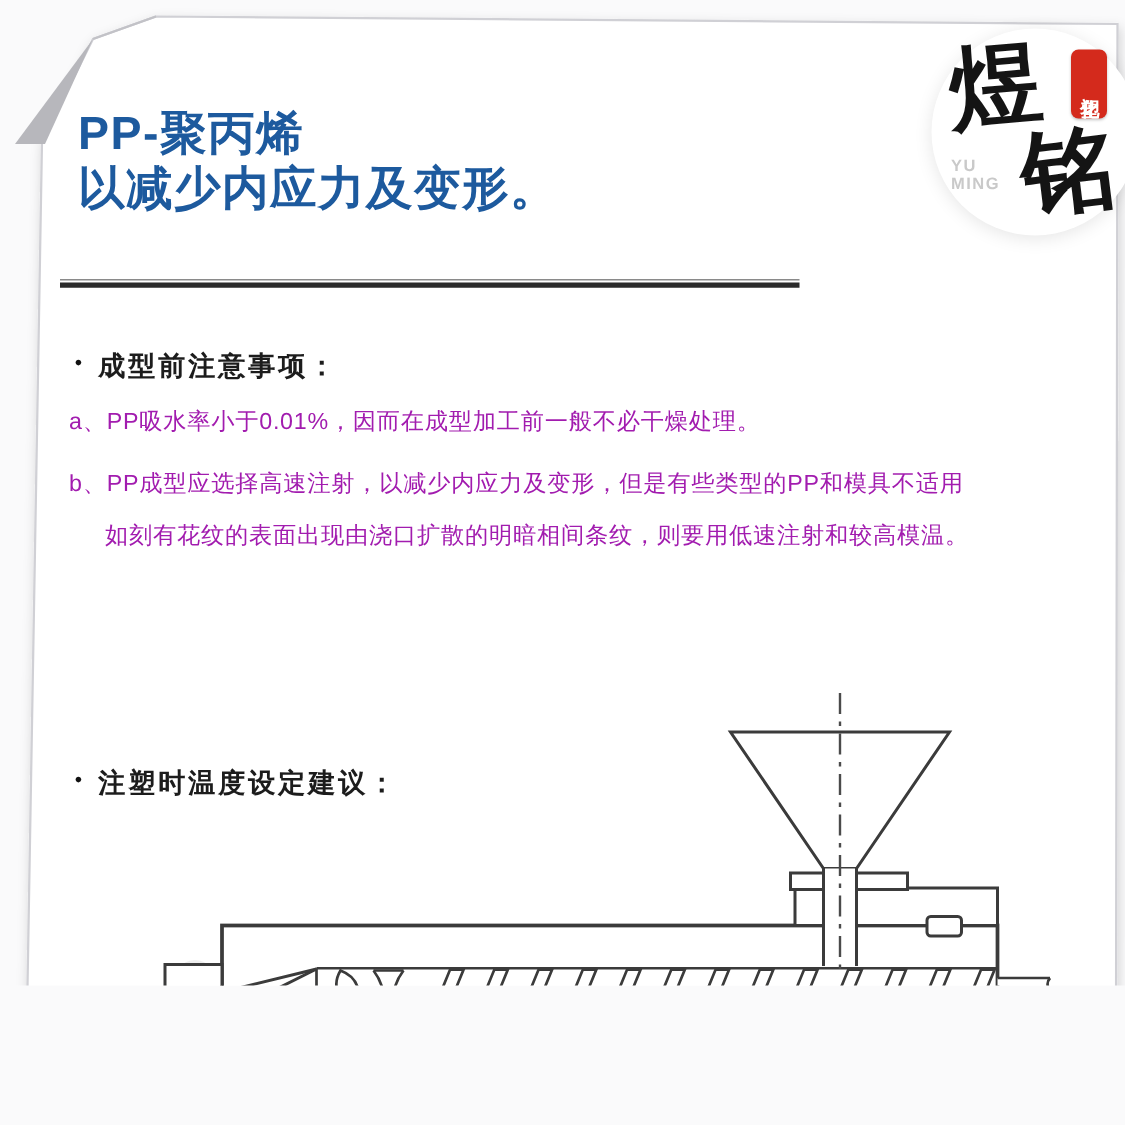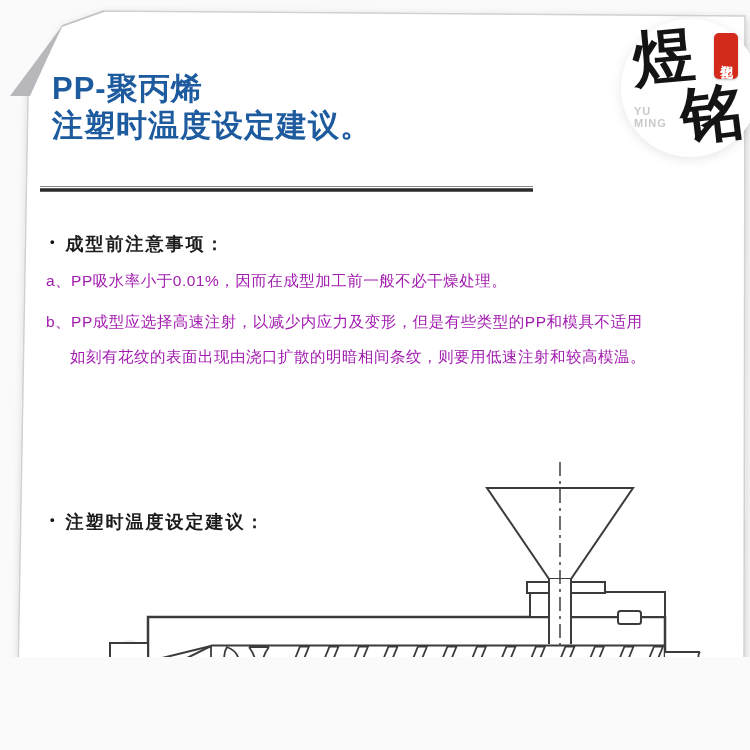--- a/index.html
+++ b/index.html
@@ -124,21 +124,21 @@
 
       <g stroke="#4a4a4a" stroke-width="1.6" stroke-dasharray="14 5 3 5">
         <line x1="30" y1="670" x2="733" y2="670"></line>
         <line x1="560" y1="462" x2="560" y2="649"></line>
       </g>
     </g>
   </svg>
 
   <div class="txt title">
     <div>PP-聚丙烯</div>
-    <div>注塑时温度设定建议。</div>
+    <div>以减少内应力及变形。</div>
   </div>
 
   <div class="txt sec-heading" style="left:50px;top:232px;">
     <span class="bullet">•</span><span>成型前注意事项：</span>
   </div>
 
   <div class="txt body-line" style="left:46px;top:271px;">a、PP吸水率小于0.01%，因而在成型加工前一般不必干燥处理。</div>
 
   <div class="txt body-line" style="left:46px;top:312px;">b、PP成型应选择高速注射，以减少内应力及变形，但是有些类型的PP和模具不适用</div>
 

